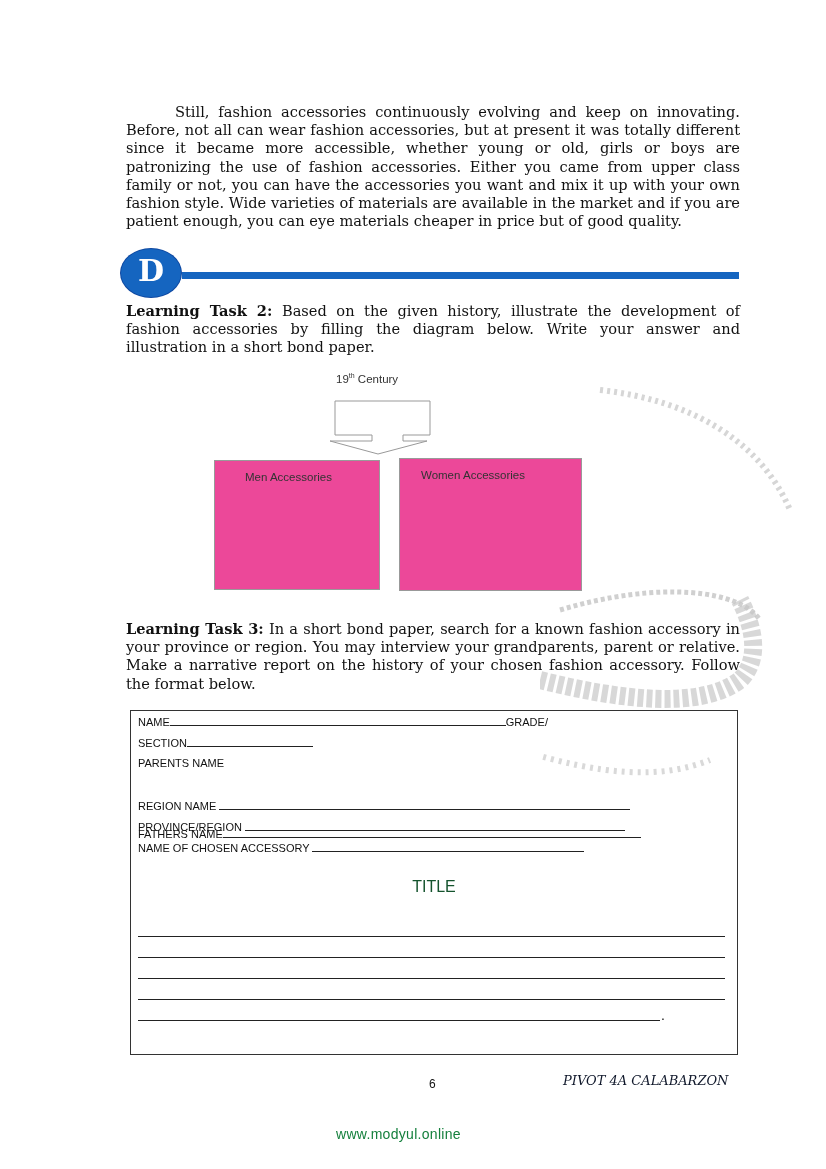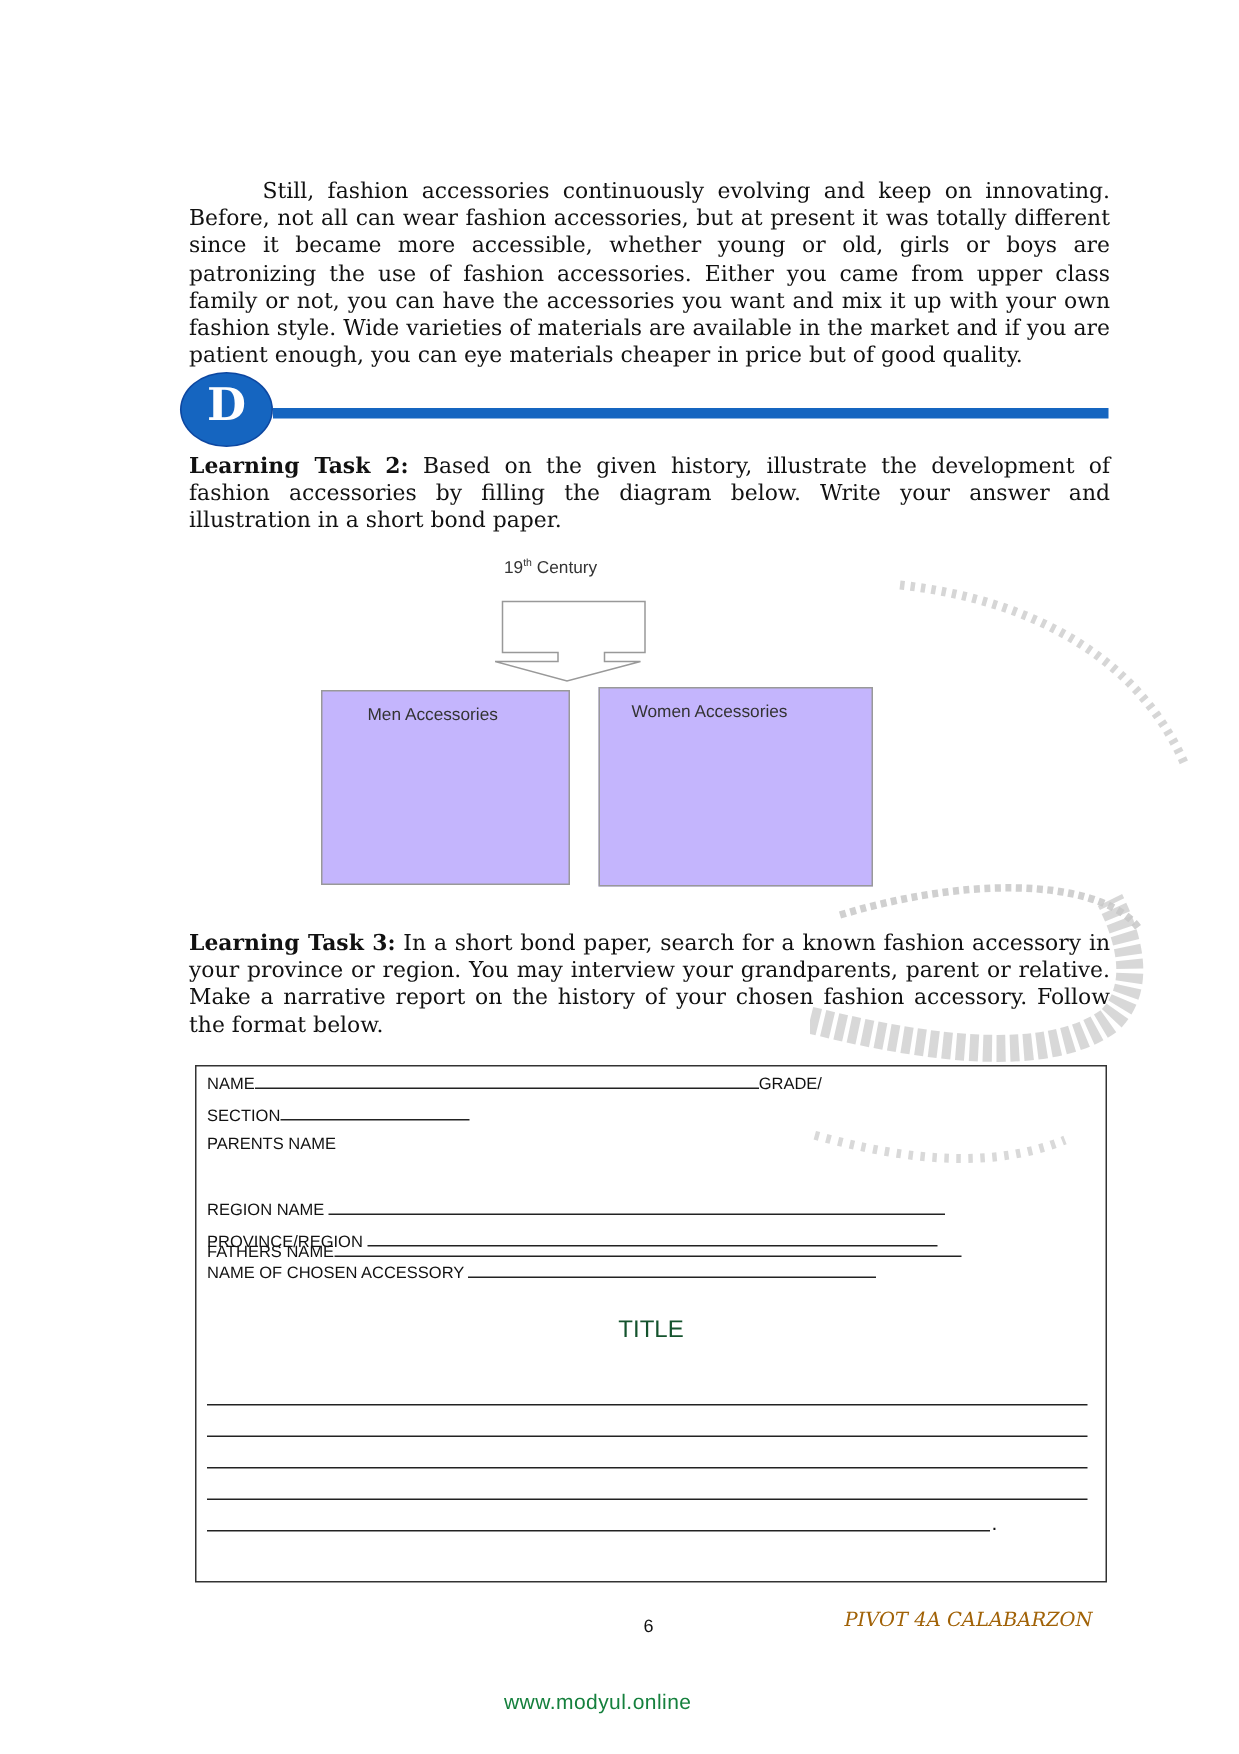--- a/index.html
+++ b/index.html
@@ -1,49 +1,49 @@
 <!DOCTYPE html>
 <html><head>
 <meta charset="utf-8">
 <style>
   html, body { margin: 0; padding: 0; background: #ffffff; }
   body { width: 826px; height: 1169px; position: relative; overflow: hidden; color: #111; }
   .serif { font-family: "DejaVu Serif", "Liberation Serif", serif; }
   .sans { font-family: "Liberation Sans", "DejaVu Sans", sans-serif; }
 
   .para { position: absolute; left: 126px; width: 614px; font-size: 14.6px; line-height: 18.2px; text-align: justify; }
-  .para1 { top: 103px; text-indent: 49px; margin-top: 16px; }
+  .para1 { top: 103px; text-indent: 49px; }
 
   .badge { position: absolute; left: 121px; top: 249px; width: 62px; height: 45px; }
   .badge-circle { position: absolute; left: 0; top: 0; width: 60px; height: 48px; border-radius: 50%; background: #1565c0; box-shadow: 0 0 0 1px #0d47a1; }
   .badge-letter { position: absolute; left: 0; top: 4px; width: 60px; text-align: center; color: #fff; font-size: 30px; font-weight: bold; }
   .section-rule { position: absolute; left: 182px; top: 272px; width: 557px; height: 7px; background: #1565c0; }
 
   .task2 { top: 302px; }
   .task3 { top: 620px; }
   .bold { font-weight: bold; }
 
   .diagram-title { position: absolute; left: 336px; top: 372px; font-size: 11.5px; color: #333; }
   .diagram-title sup { font-size: 7px; }
   .arrow-svg { position: absolute; left: 330px; top: 398px; }
-  .dbox { position: absolute; border: 1px solid #999; background: #c4b5fd; }
+  .dbox { position: absolute; border: 1px solid #999; background: #ec4899; }
   .dbox-men { left: 214px; top: 460px; width: 164px; height: 128px; }
   .dbox-women { left: 399px; top: 458px; width: 181px; height: 131px; }
   .dbox-label { position: absolute; top: 10px; font-size: 11.5px; color: #333; }
   .dbox-men .dbox-label { left: 30px; }
   .dbox-women .dbox-label { left: 21px; }
 
   .form-box { position: absolute; left: 130px; top: 710px; width: 606px; height: 343px; border: 1.5px solid #333; }
   .form-line { position: absolute; left: 7px; font-size: 11px; line-height: 20px; white-space: nowrap; color: #111; }
   .blank { display: inline-block; border-bottom: 1px solid #222; height: 14px; vertical-align: baseline; }
   .form-title { position: absolute; left: 0; width: 606px; top: 167px; text-align: center; font-size: 16px; color: #14532d; }
   .write-line { position: absolute; left: 7px; height: 0; border-top: 1px solid #222; }
 
   .page-num { position: absolute; left: 429px; top: 1077px; font-size: 12px; color: #111; }
-  .footer-brand { position: absolute; left: 563px; top: 1073px; font-size: 13px; font-style: italic; color: #a16207; }
+  .footer-brand { position: absolute; left: 563px; top: 1073px; font-size: 13px; font-style: italic; color: #0f172a; }
   .watermark-url { position: absolute; left: 336px; top: 1126px; font-size: 14px; color: #15803d; letter-spacing: 0.3px; }
 
   .stamp { position: absolute; left: 540px; top: 380px; width: 330px; height: 420px; pointer-events: none; }
 </style>
 </head>
 <body>
 
 <div class="para para1 serif">Still, fashion accessories continuously evolving and keep on innovating. Before, not all can wear fashion accessories, but at present it was totally different since it became more accessible, whether young or old, girls or boys are patronizing the use of fashion accessories. Either you came from upper class family or not, you can have the accessories you want and mix it up with your own fashion style. Wide varieties of materials are available in the market and if you are patient enough, you can eye materials cheaper in price but of good quality.</div>
 
 <div class="badge">

